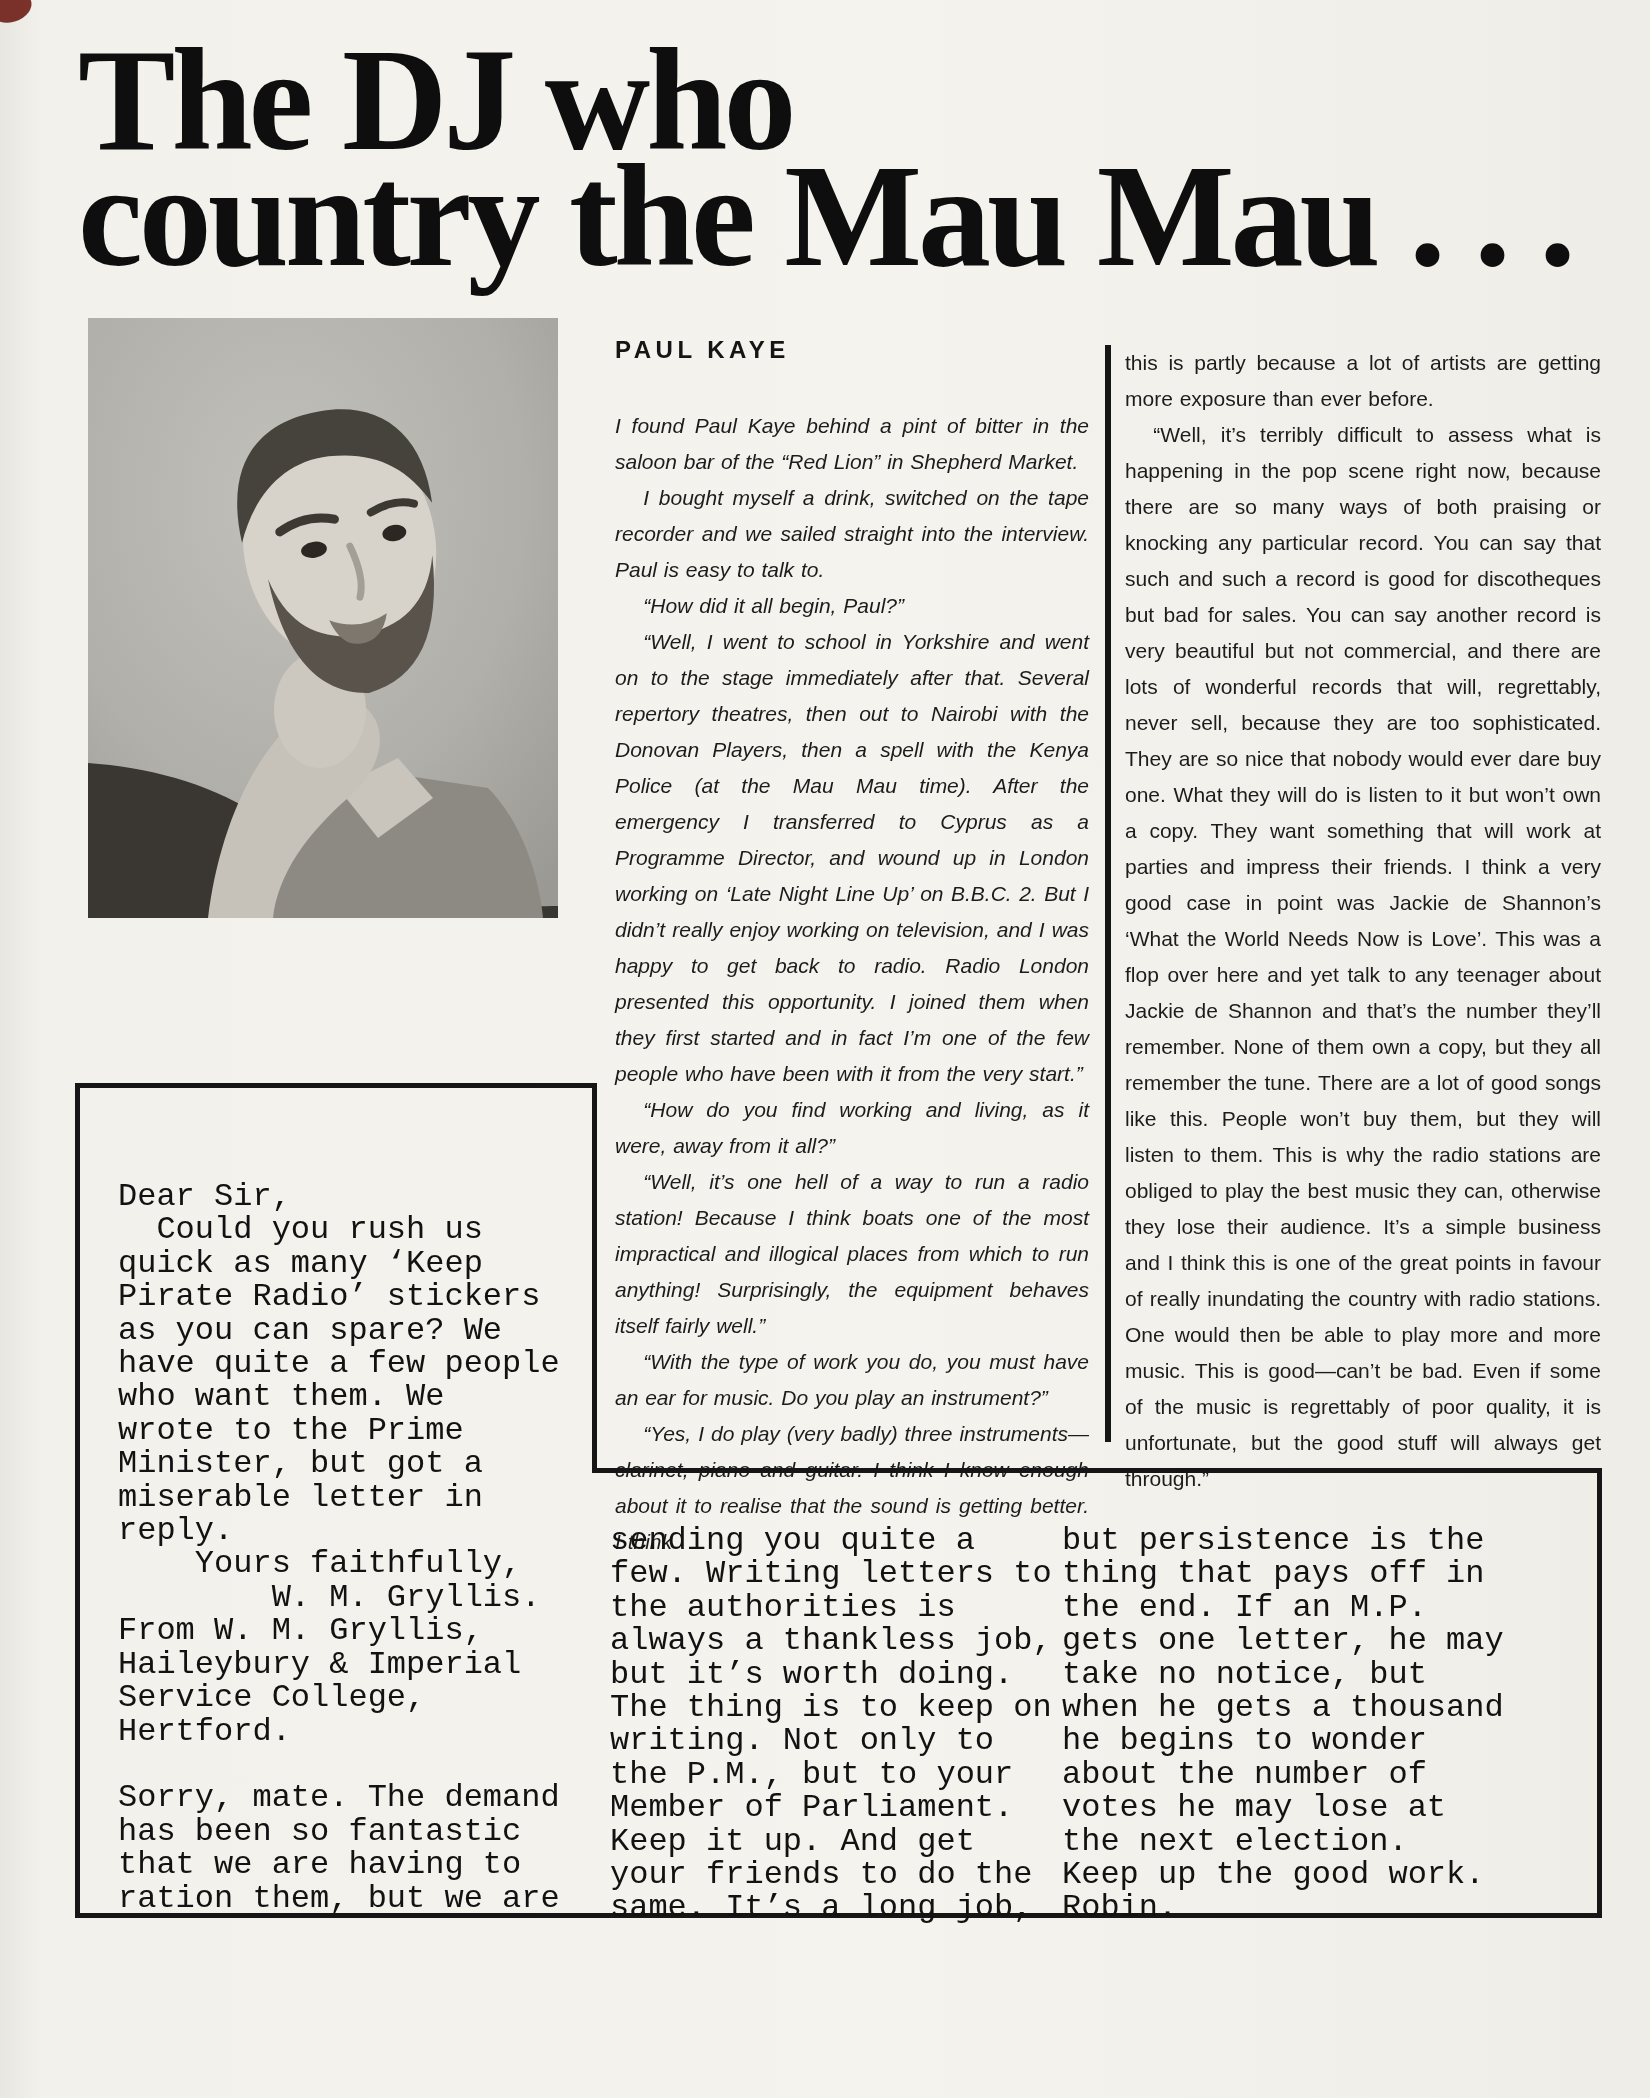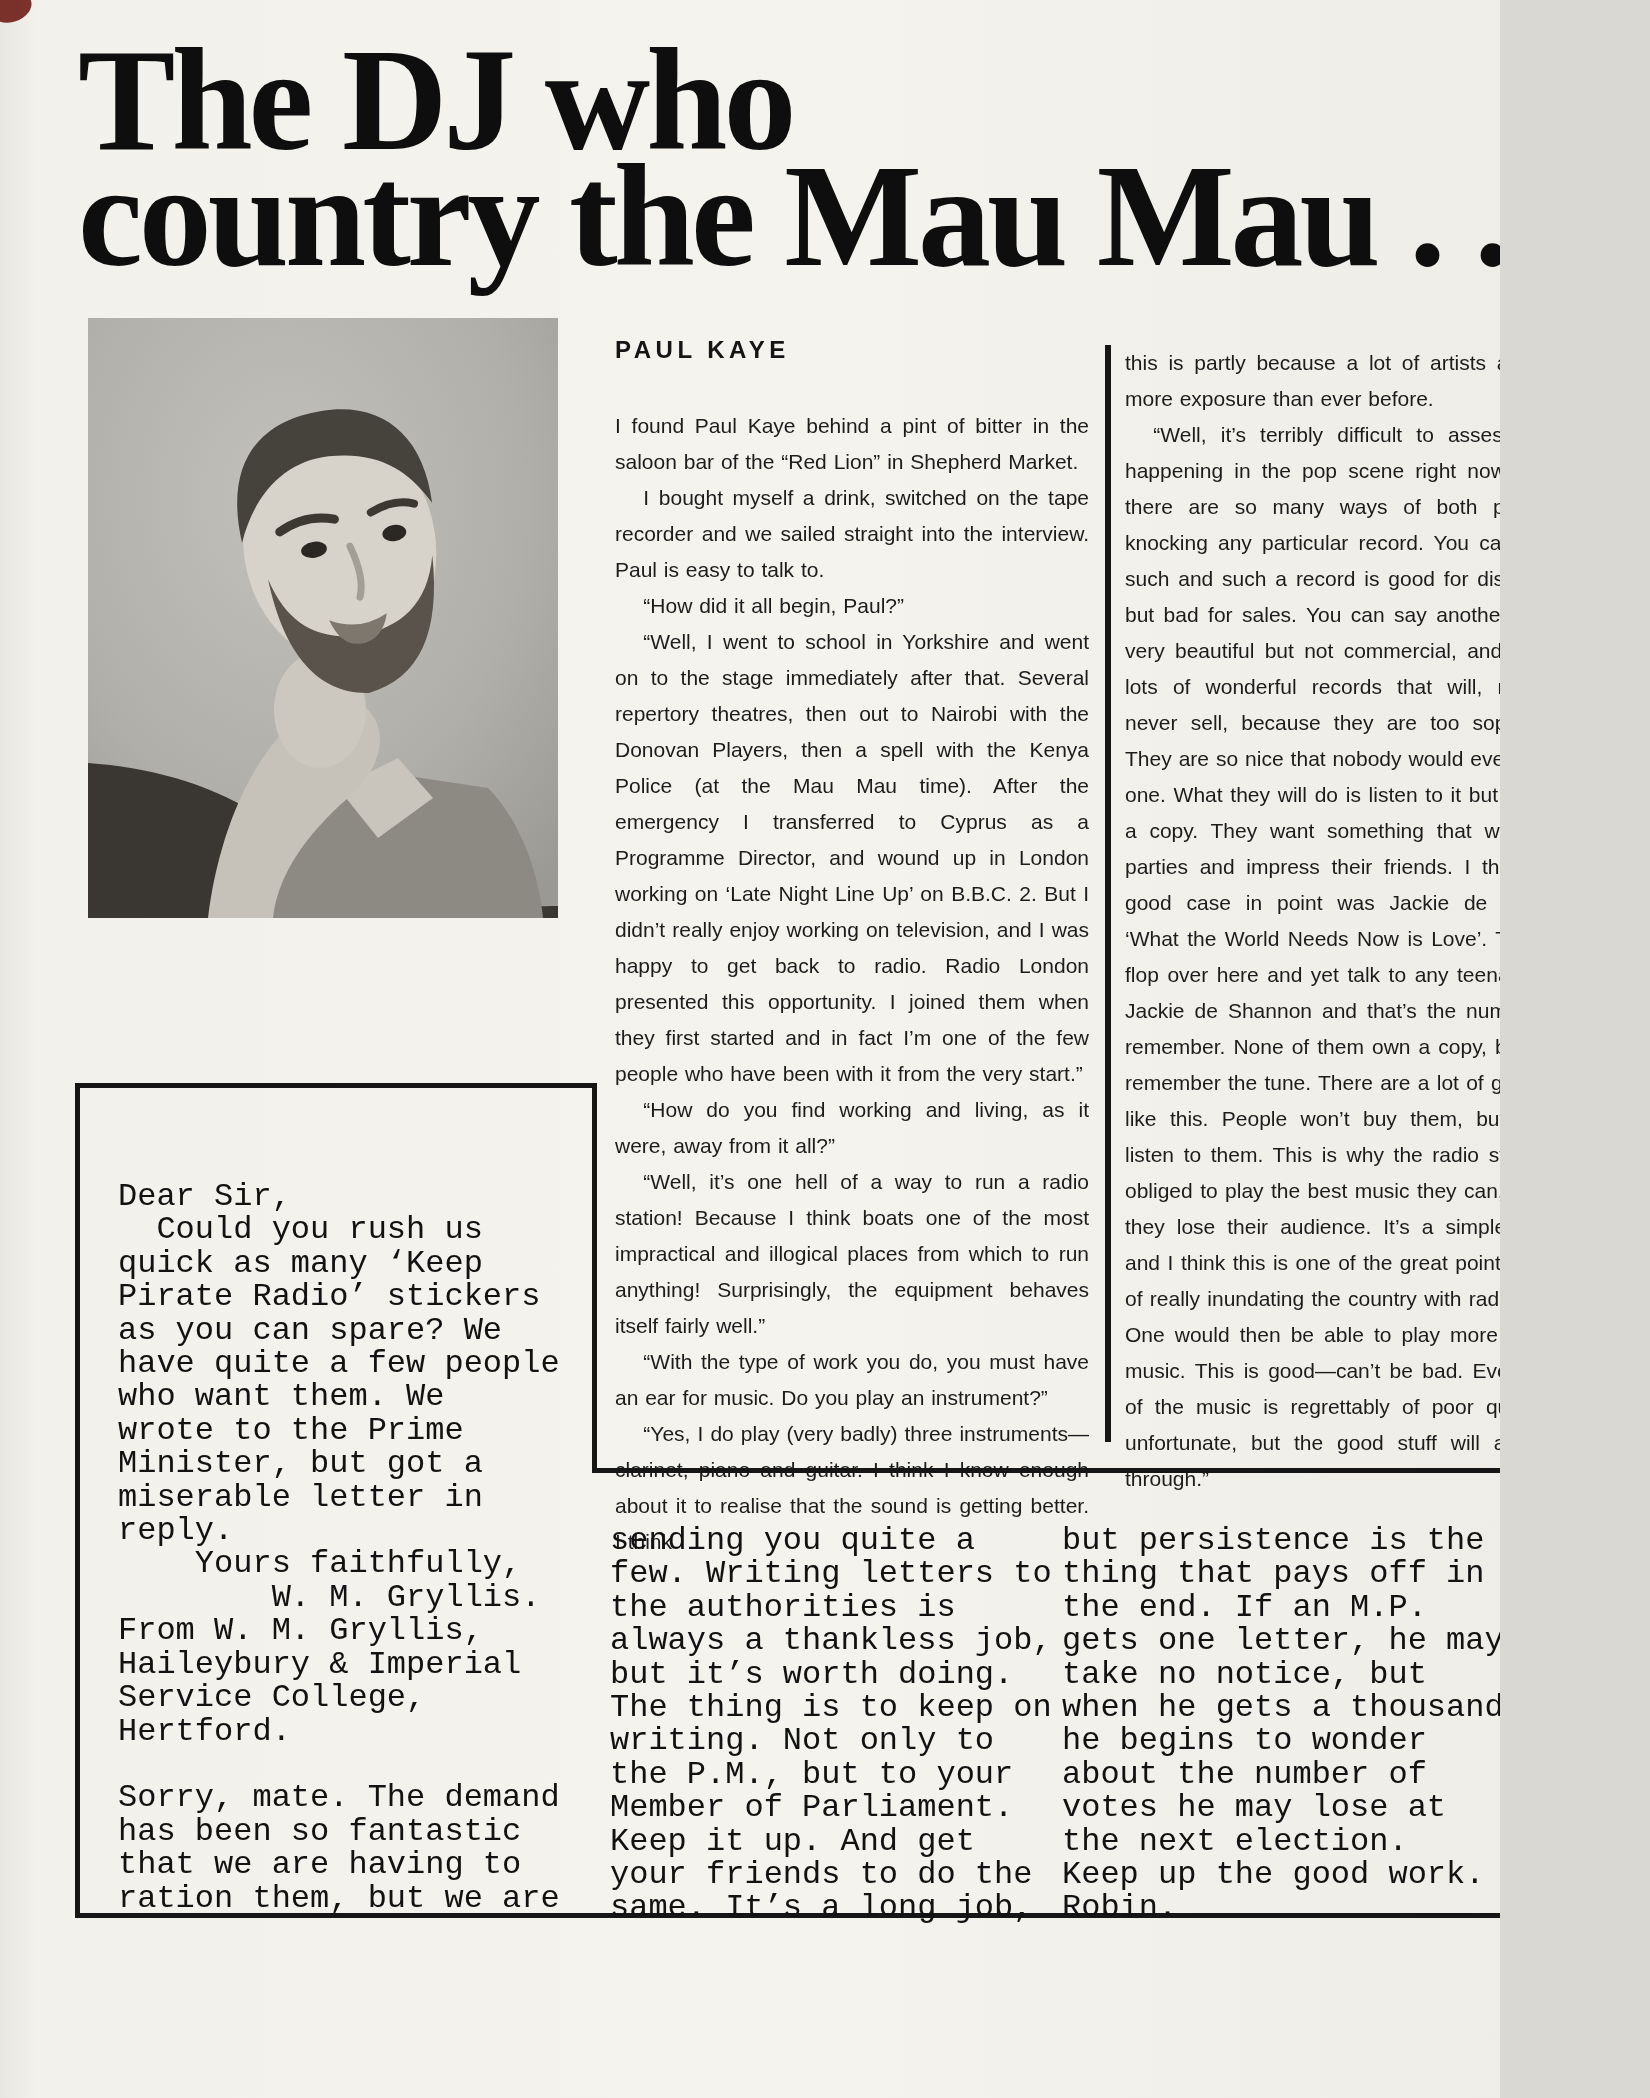--- a/index.html
+++ b/index.html
@@ -1,38 +1,38 @@
 <!DOCTYPE html>
 <html><head>
 <meta charset="utf-8">
 <style>
   html,body { margin:0; padding:0; background:#d9d8d3; }
   #page {
-    position:relative; width:1500px; height:2098px; overflow:hidden;
+    position:relative; width:1650px; height:2098px; overflow:hidden;
     background:linear-gradient(90deg,#e7e6e1 0%,#f2f1ec 2.5%,#f4f3ee 55%,#eeedE8 100%);
     font-family:"Liberation Sans","DejaVu Sans",sans-serif; color:#1b1b1b;
   }
   .abs { position:absolute; }
   #headline {
     left:78px; top:42px; width:1200px;
     font-family:"Liberation Serif","DejaVu Serif",serif;
     font-weight:bold; font-size:146px; line-height:116px;
     letter-spacing:-4px; color:#0e0e0e; white-space:nowrap;
   }
   #byline {
     left:615px; top:336px; font-size:24px; font-weight:bold;
     letter-spacing:4.5px; color:#151515;
   }
   .art-col {
     text-align:justify; font-size:21px; line-height:36px;
     color:#1c1c1c; word-spacing:1px;
   }
   .art-p { margin:0; }
   .art-p + .art-p { text-indent:1.35em; }
-  #art-col-1 { left:615px; top:408px;  width:474px; }
+  #art-col-1 { left:615px; top:408px;  width:474px;font-style:italic; }
   #art-col-2 { left:1125px; top:345px; width:476px; }
   .rule { background:#161616; }
   #col-divider { left:1105px; top:345px; width:6px; height:1097px; }
   .letter-col {
     font-family:"Liberation Mono","DejaVu Sans Mono",monospace;
     font-size:32px; line-height:33.4px; color:#121212; white-space:pre;margin-top:32px;
   }
   .letter-line { min-height:33.4px; }
   #letter-col-1 { left:118px;  top:1148px; width:478px; }
   #letter-col-2 { left:610px;  top:1492px; width:478px; }

